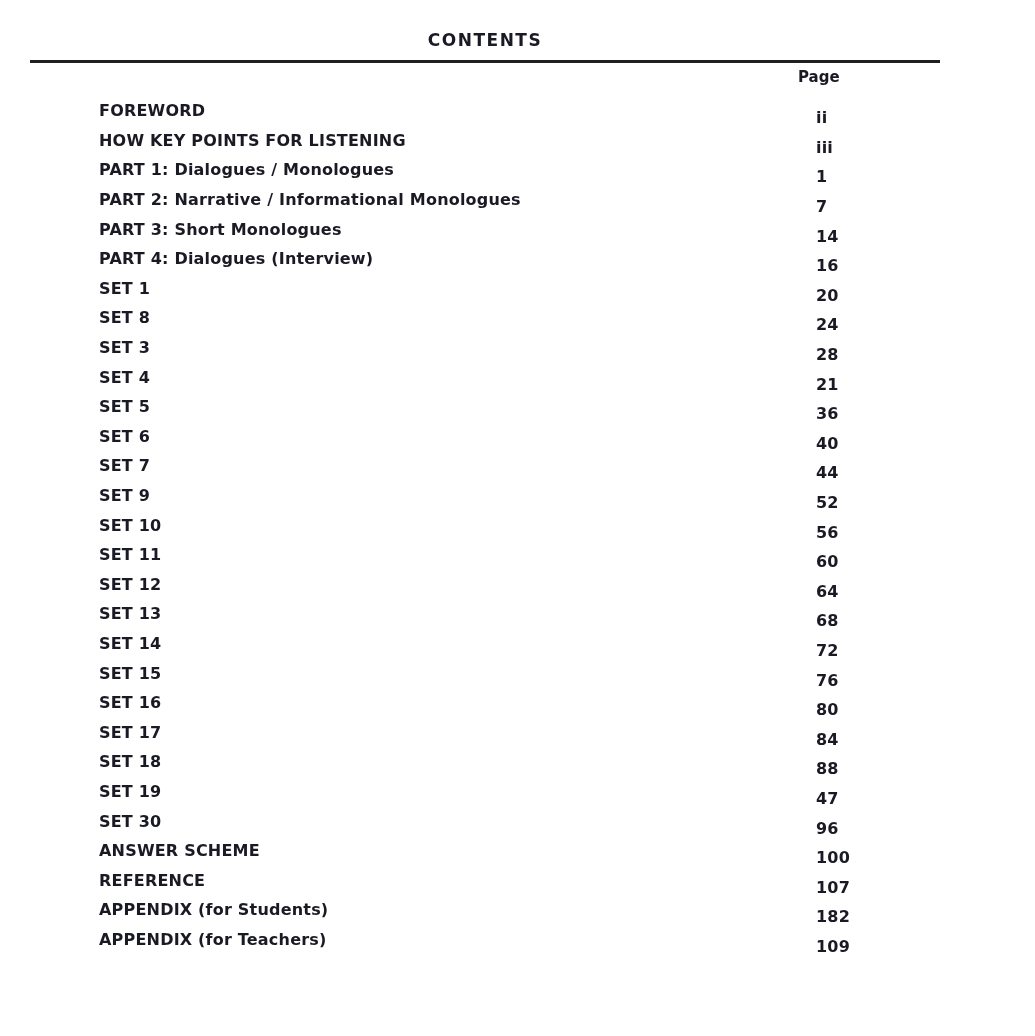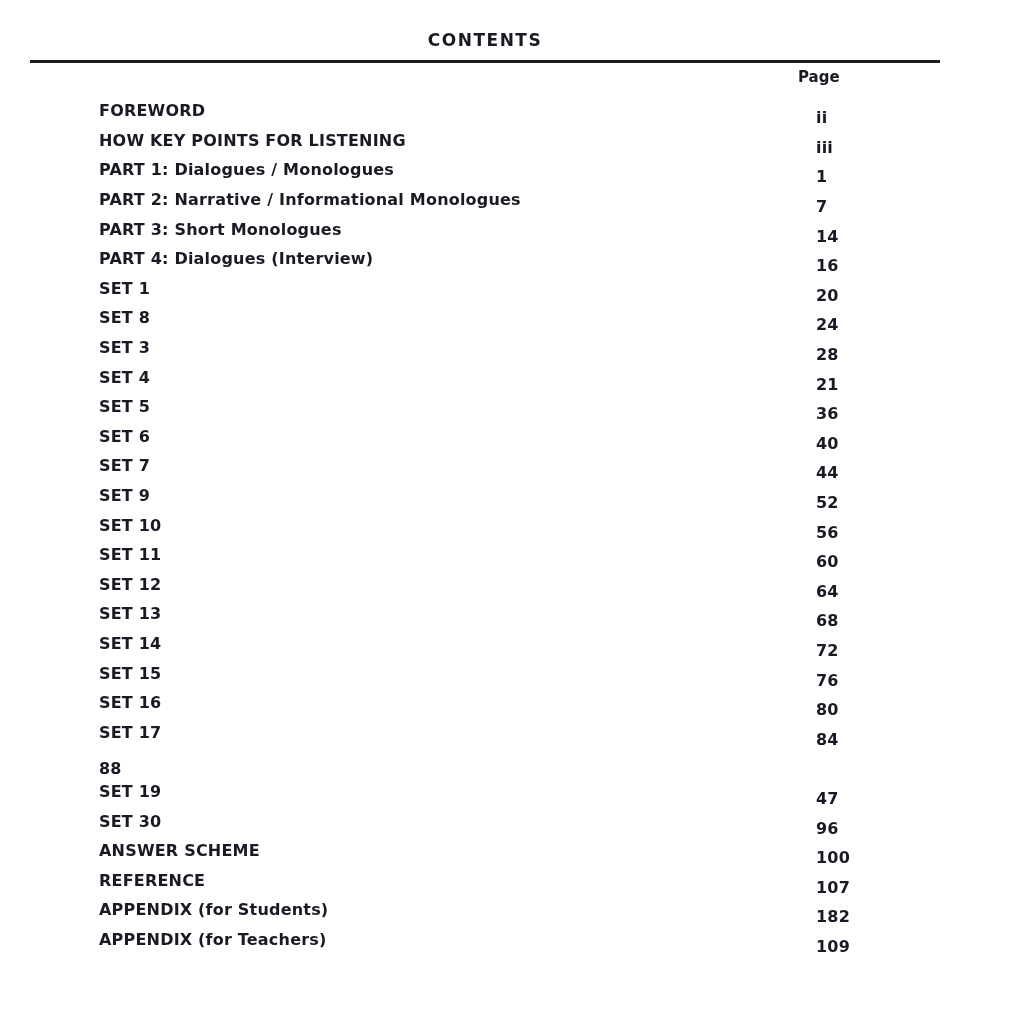--- a/index.html
+++ b/index.html
@@ -160,20 +160,21 @@
     </div>
     <div class="toc-row">
       <span class="label">SET 16</span>
       <span class="pagenum">80</span>
     </div>
     <div class="toc-row">
       <span class="label">SET 17</span>
       <span class="pagenum">84</span>
     </div>
     <div class="toc-row">
+      <span class="label">SET 18</span>
       <span class="pagenum">88</span>
     </div>
     <div class="toc-row">
       <span class="label">SET 19</span>
       <span class="pagenum">47</span>
     </div>
     <div class="toc-row">
       <span class="label">SET 30</span>
       <span class="pagenum">96</span>
     </div>

